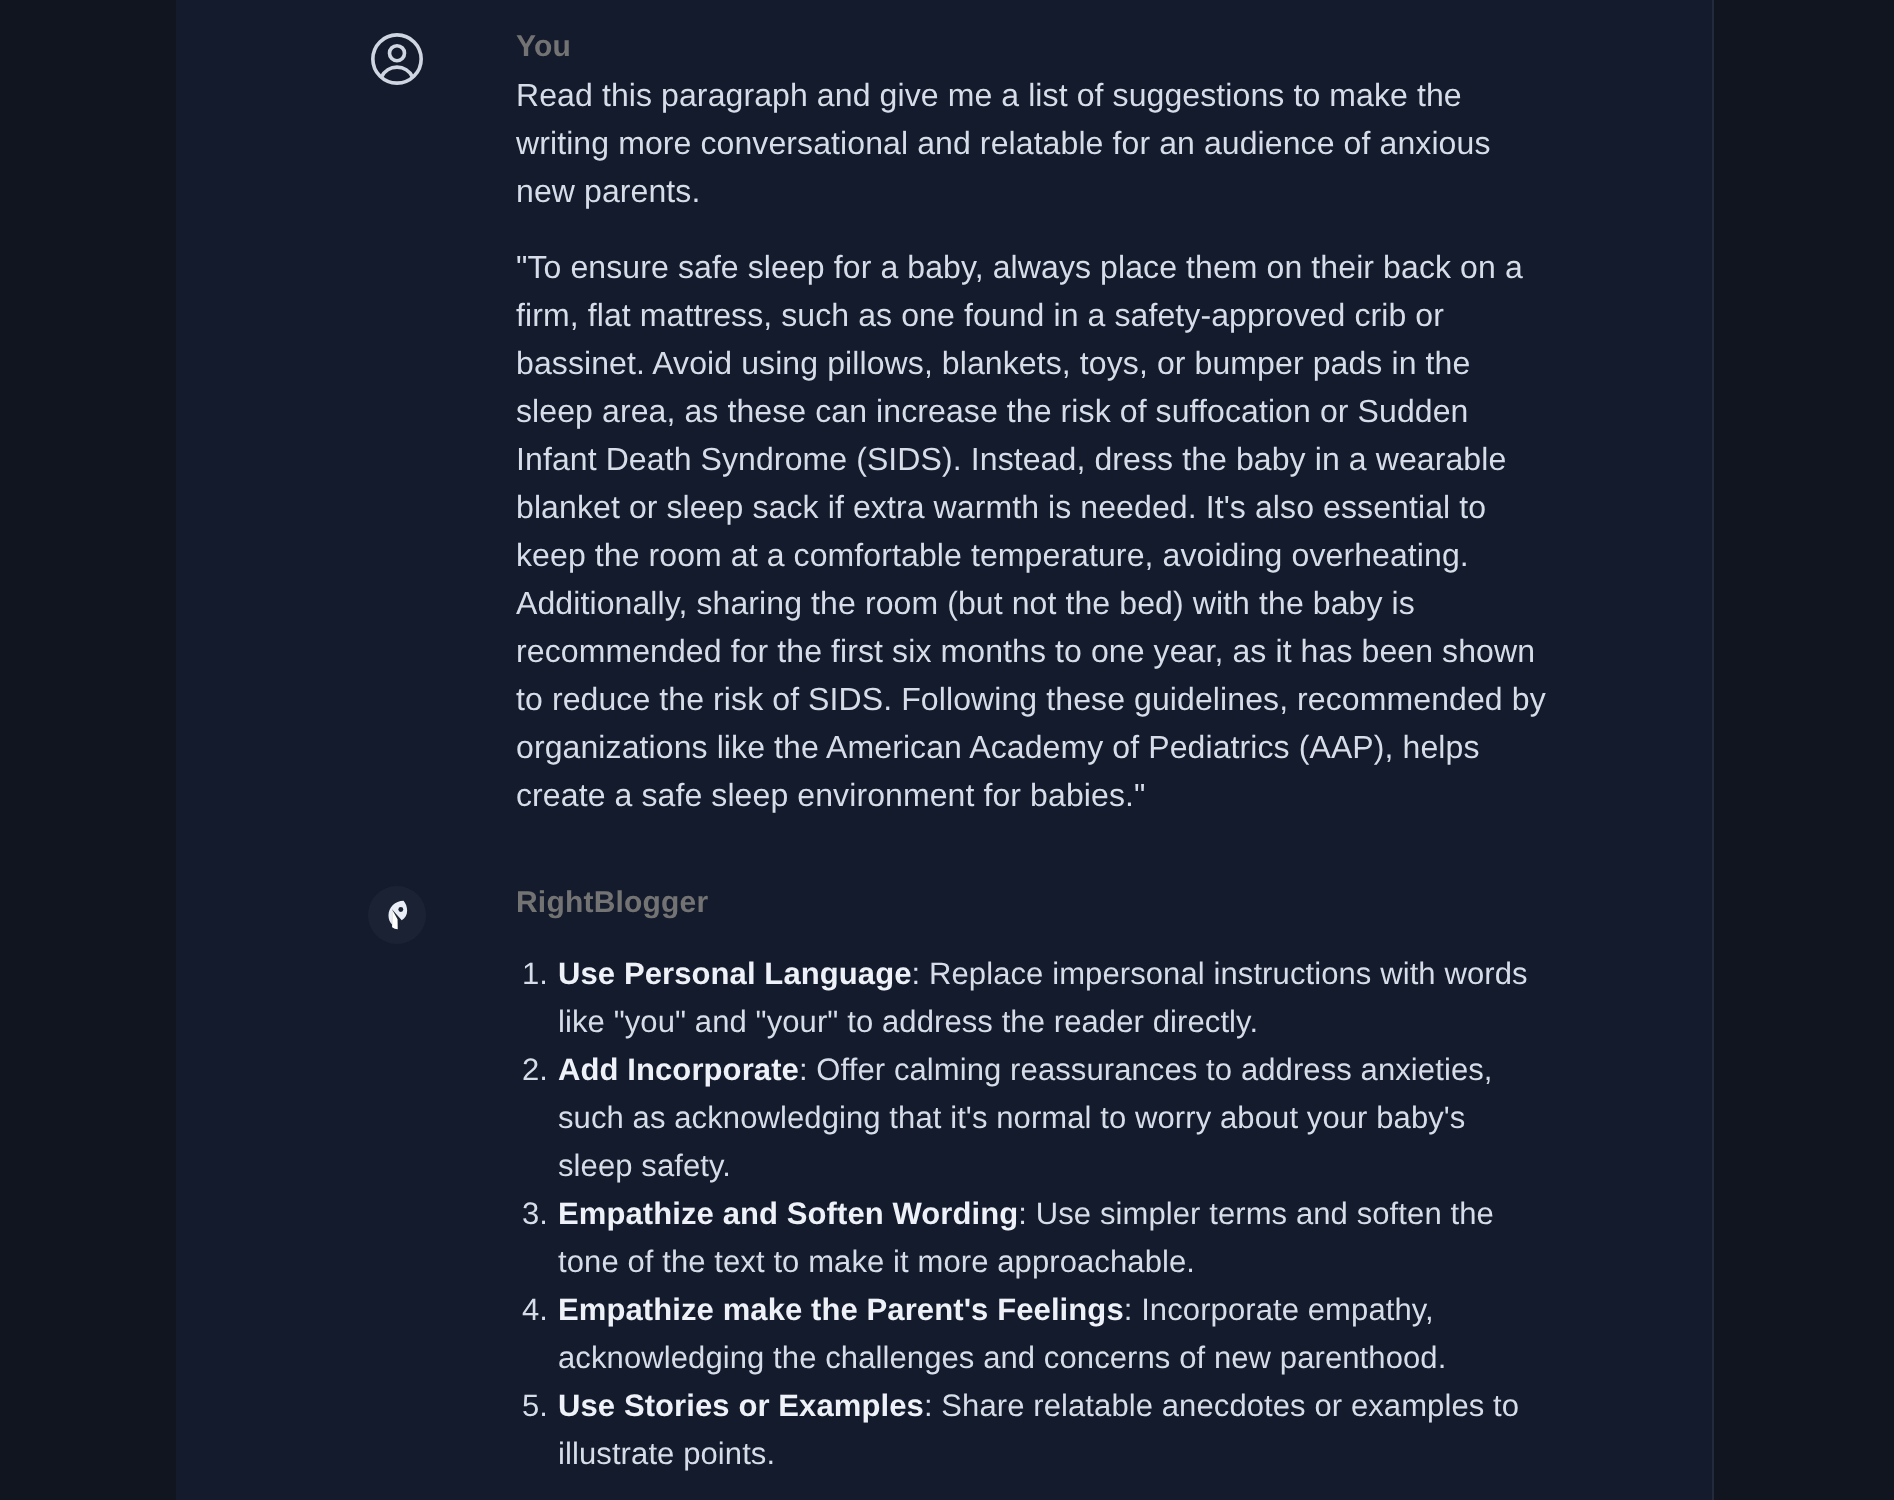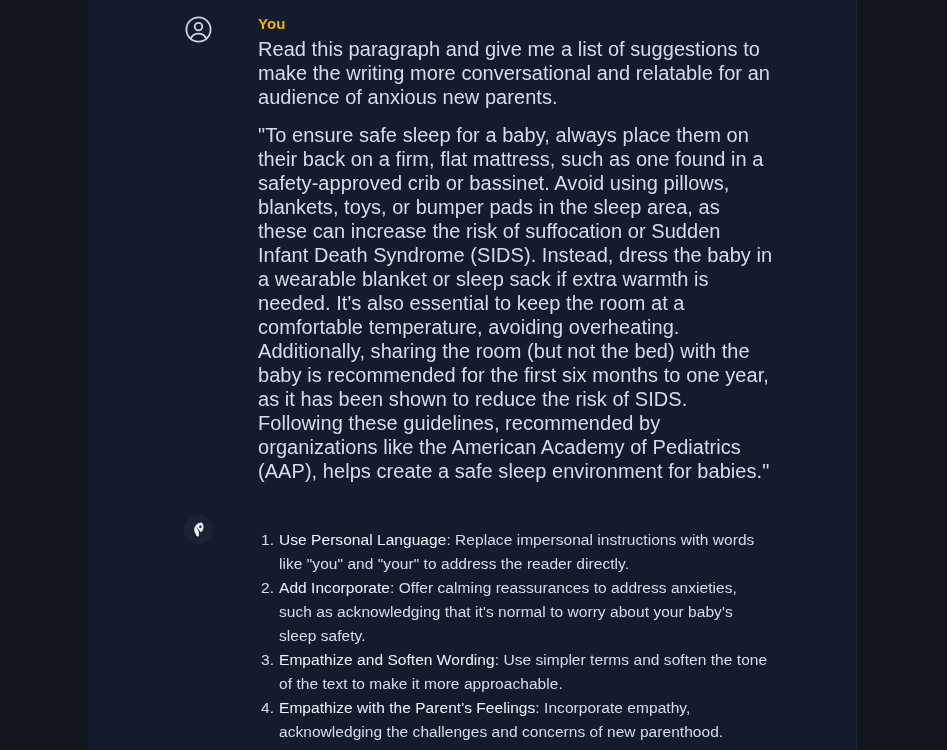--- a/index.html
+++ b/index.html
@@ -89,28 +89,28 @@
   }
 
   .body-col {
     padding-left: 45px;
     width: 560px;
   }
 
   .author {
     font-size: 15px;
     font-weight: 700;
-    color: #eab308;
+    color: #737373;
     line-height: 20px;
     letter-spacing: 0.1px;
     margin-bottom: 3px;
   }
 
   .para {
-    font-size: 20px;
+    font-size: 16px;
     line-height: 24px;
     color: #d7dde8;
     letter-spacing: 0.05px;
   }
 
   .para + .para { margin-top: 14px; }
 
   .quoted { margin-top: 14px; }
 
   ol.suggestions {
@@ -136,21 +136,21 @@
     left: 0;
     top: 0;
     width: 16px;
     text-align: right;
     color: #d7dde8;
     font-size: 15.5px;
     line-height: 24px;
   }
 
   ol.suggestions > li .lead {
-    font-weight: 400;
+    font-weight: 700;
     color: #eef2f8;
   }
 
   .gutter-left, .gutter-right { pointer-events: none; }
 </style>
 </head>
 <body>
 
 <div id="app">
 
@@ -181,25 +181,26 @@
           <span class="avatar brand">
             <svg width="29" height="29" viewBox="0 0 32 32" fill="none">
               <circle cx="16" cy="16" r="16" fill="#1b2233"></circle>
               <path d="M19.6 8.2c-4.6 0-8.3 3.6-8.3 8.1 0 2.0 0.7 3.6 1.9 5.0l0.1-8.4 5.3 6.0c1.9-1.2 3.0-3.0 3.0-5.3 0-2.0-0.7-3.8-2.0-5.4z" fill="#e9edf5"></path>
               <path d="M13.3 12.9l0.0 9.8c0.9 0.7 2.0 1.1 3.1 1.1l-0.1-5.4-3.0-5.5z" fill="#ffffff"></path>
               <circle cx="18.1" cy="13.0" r="1.35" fill="#1b2233"></circle>
             </svg>
           </span>
         </div>
         <div class="body-col">
+          <div class="author">RightBlogger</div>
           <ol class="suggestions">
             <li><span class="lead">Use Personal Language</span><span>: Replace impersonal instructions with words like "you" and "your" to address the reader directly.</span></li>
             <li><span class="lead">Add Incorporate</span><span>: Offer calming reassurances to address anxieties, such as acknowledging that it's normal to worry about your baby's sleep safety.</span></li>
             <li><span class="lead">Empathize and Soften Wording</span><span>: Use simpler terms and soften the tone of the text to make it more approachable.</span></li>
-            <li><span class="lead">Empathize with the Parent's Feelings</span><span>: Incorporate empathy, acknowledging the challenges and concerns of new parenthood.</span></li>
+            <li><span class="lead">Empathize make the Parent's Feelings</span><span>: Incorporate empathy, acknowledging the challenges and concerns of new parenthood.</span></li>
             <li><span class="lead">Use Stories or Examples</span><span>: Share relatable anecdotes or examples to illustrate points.</span></li>
           </ol>
         </div>
       </div>
 
     </div>
   </div>
 
   <div class="gutter-right"></div>
 

